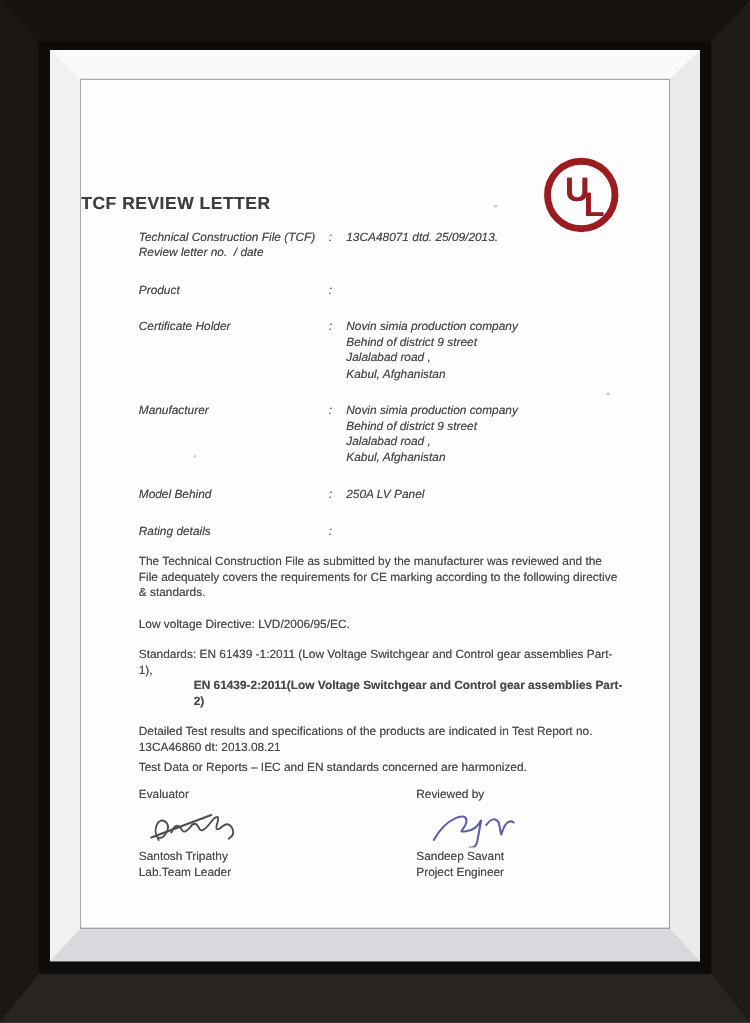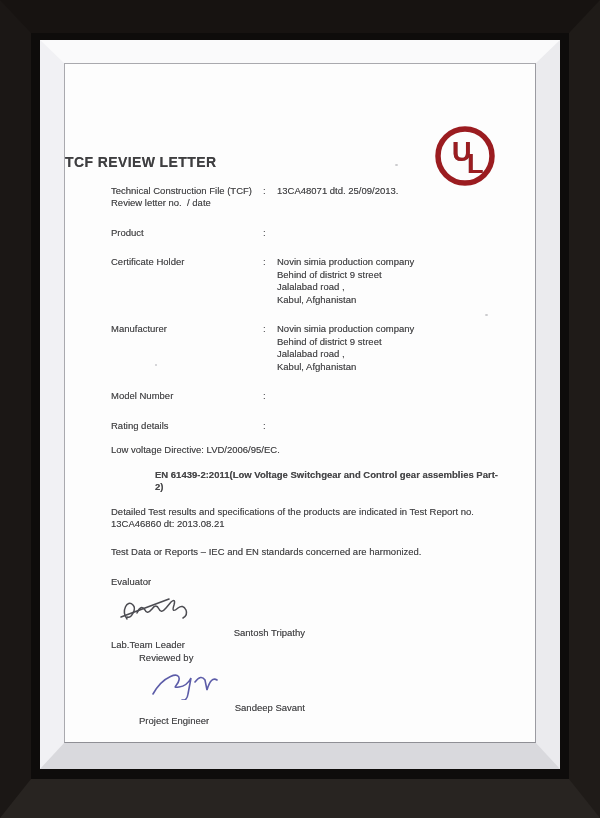--- a/index.html
+++ b/index.html
@@ -49,32 +49,32 @@
   .content { padding:0 36px 0 46px; }
 
   .ul-logo { position:absolute; top:60px; right:38px; width:64px; height:64px; }
 
   .doc-title {
     padding-top:92px; text-align:left;
     font-weight:bold; font-size:14px; letter-spacing:.4px; color:#3e3e40;
   }
 
   .fields { margin-top:16px; }
-  .row { display:grid; grid-template-columns:152px 14px 1fr; margin-bottom:17px; }
+  .row { display:grid; grid-template-columns:152px 14px 1fr; margin-bottom:17px;font-style:italic; }
   .row .val div, .row .lbl div { white-space:pre; }
   .colon { color:#55555a; }
 
   .para { margin-top:12px; }
   .std-indent { padding-left:44px;font-weight:bold; }
 
-  .sig-section { display:flex; margin-top:18px;flex-direction:column; }
+  .sig-section { display:flex; margin-top:8px; }
   .sig-col { width:50%; }
   .sig-col.right { padding-left:28px; }
   .sig-scribble { display:block; margin:4px 0 0 6px; }
-  .sig-name { margin-top:2px;text-align:right; }
+  .sig-name { margin-top:2px; }
 
   
   .speck { position:absolute; border-radius:50%; background:#c9c9cc; }
 </style>
 </head>
 <body>
 
 <div class="scene">
   <div class="frame-outer"></div>
   <div class="frame-main"></div>
@@ -134,46 +134,51 @@
             <div class="val">
               <div>Novin simia production company</div>
               <div>Behind of district 9 street</div>
               <div>Jalalabad road ,</div>
               <div>Kabul, Afghanistan</div>
             </div>
           </div>
 
           <div class="row">
             <div class="lbl">
-              <div>Model Number</div>
-            </div>
-            <div class="colon">:</div>
+              <div>Model Behind</div>
+            </div>
+            <div class="colon">:</div>
+            <div class="val">
+              <div>250A LV Panel</div>
+            </div>
           </div>
 
           <div class="row" style="margin-bottom:0">
             <div class="lbl">
               <div>Rating details</div>
             </div>
             <div class="colon">:</div>
           </div>
         </div>
 
+        <p class="para">The Technical Construction File as submitted by the manufacturer was reviewed and the File adequately covers the requirements for CE marking according to the following directive &amp; standards.</p>
 
         <p class="para">Low voltage Directive: LVD/2006/95/EC.</p>
 
         <div class="para">
+          <div>Standards: EN 61439 -1:2011 (Low Voltage Switchgear and Control gear assemblies Part-1),</div>
           <div class="std-indent">EN 61439-2:2011(Low Voltage Switchgear and Control gear assemblies Part-2)</div>
         </div>
 
         <div class="para" style="">
           <div>Detailed Test results and specifications of the products are indicated in Test Report no.</div>
           <div>13CA46860 dt:  2013.08.21</div>
         </div>
 
-        <p class="para" style="margin-top:15px">Test Data or Reports – IEC and EN standards concerned are harmonized.</p>
+        <p class="para" style="margin-top:4px">Test Data or Reports – IEC and EN standards concerned are harmonized.</p>
 
         <div class="sig-section">
           <div class="sig-col">
             <div>Evaluator</div>
             <svg class="sig-scribble" width="120" height="32" viewBox="0 0 120 32">
               <path d="M4,24 L52,6" fill="none" stroke="#4c4c52" stroke-width="1.6" stroke-linecap="round"></path>
               <path d="M10,26 C4,18 10,6 16,12 C20,16 14,26 10,24 M20,20 q4,-9 8,-3 q2,5 7,-1 q4,-6 7,0 q2,5 7,-1 l5,-6 q5,-4 3,3 q-3,9 4,3 q5,-4 8,2 q2,5 -3,8" fill="none" stroke="#4c4c52" stroke-width="1.5" stroke-linecap="round"></path>
             </svg>
             <div class="sig-name">Santosh  Tripathy</div>
             <div>Lab.Team Leader</div>

